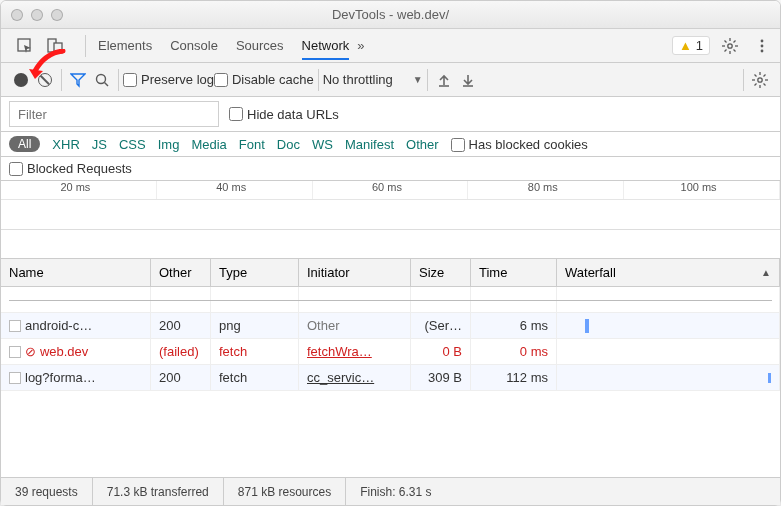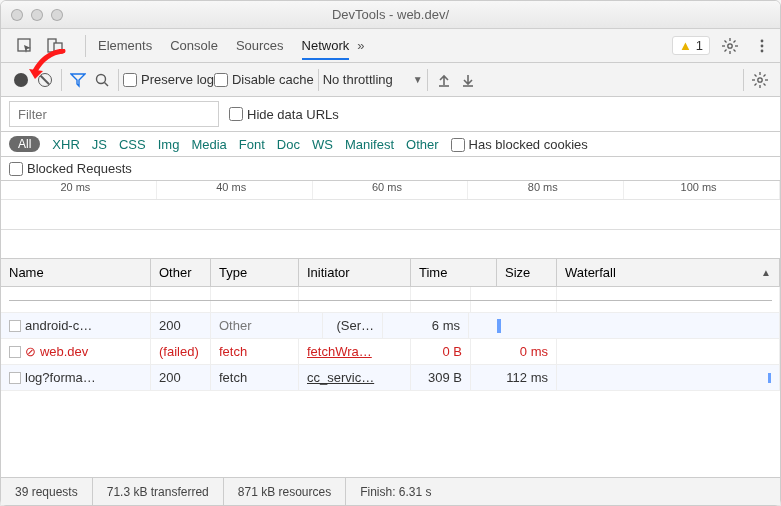--- a/index.html
+++ b/index.html
@@ -278,40 +278,41 @@
     <div class="ov-body"></div>
     <div class="ov-sep"></div>
   </div>
 
   <div class="tablewrap">
     <div class="thead">
       <div class="th col-name">Name</div>
       <div class="th col-status">Other</div>
       <div class="th col-type">Type</div>
       <div class="th col-init">Initiator</div>
+      <div class="th col-size">Size</div>
       <div class="th col-time">Time</div>
-      <div class="th col-size">Size</div>
       <div class="th col-wf sort">Waterfall</div>
     </div>
     <div class="tbody" id="tbody">
       <div class="tr partial-top">
         <div class="td col-name"></div>
           <div class="td col-status"></div>
           <div class="td col-type"></div>
         <div class="td col-init"></div>
           <div class="td col-size"></div>
           <div class="td col-time"></div>
           <div class="td col-wf"></div>
       </div>
     <div class="tr">
           <div class="td col-name ">
             <span class="rowcb"></span>
             <span>android-c…</span>
           </div>
           <div class="td col-status ">200</div>
+          <div class="td col-type ">png</div>
           <div class="td col-init ">
             <span class="grey">Other</span>
           </div>
           <div class="td col-size right ">(Ser…</div>
           <div class="td col-time right ">6 ms</div>
           <div class="td col-wf ">
             <div class="wfbar"></div>
           </div>
         </div>
         <div class="tr failrow">

